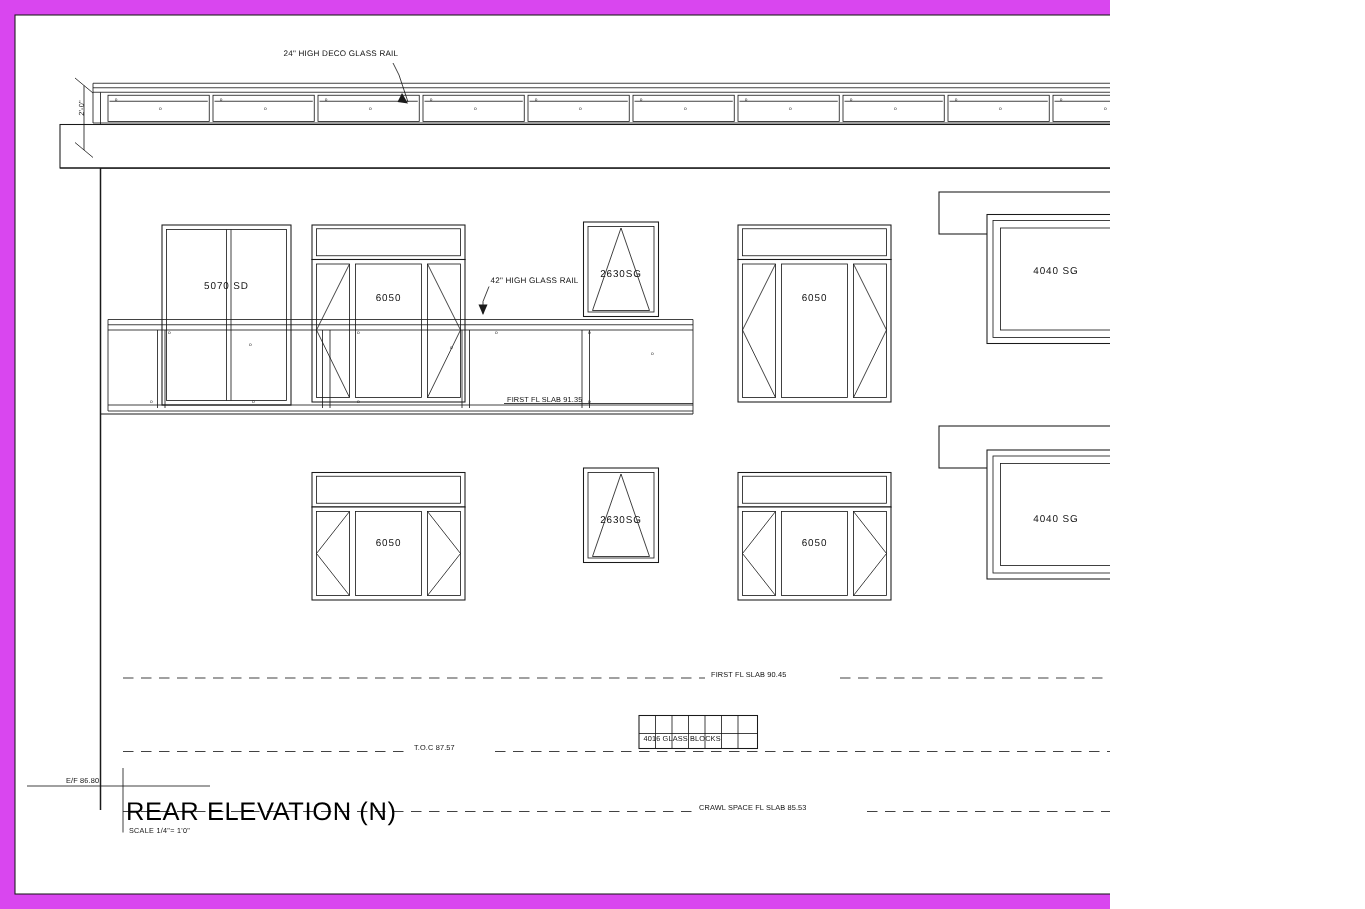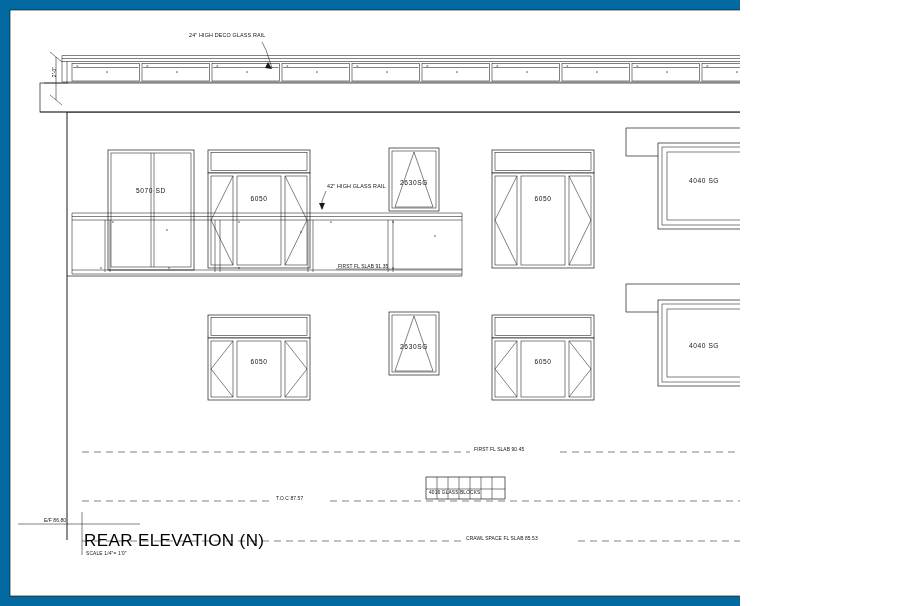--- a/index.html
+++ b/index.html
@@ -4,21 +4,21 @@
 <title>Rear Elevation</title>
 <style>
   html,body{margin:0;padding:0;background:#ffffff;}
   body{
     font-family:"Liberation Sans", sans-serif;
     -webkit-font-smoothing:antialiased;
   }
   #sheet{
     position:relative;
     width:740px;height:606px;
-    background:#0369a1;
+    background:#d946ef;
     overflow:hidden;
   }
   svg{display:block;}
   text{
     font-family:"Liberation Sans", sans-serif;
     fill:#111111;
     dominant-baseline:middle;
   }
   .lbl-win{font-size:6.6px;letter-spacing:0.6px;text-anchor:middle;}
   .lbl-note{font-size:5.4px;letter-spacing:0.15px;}

